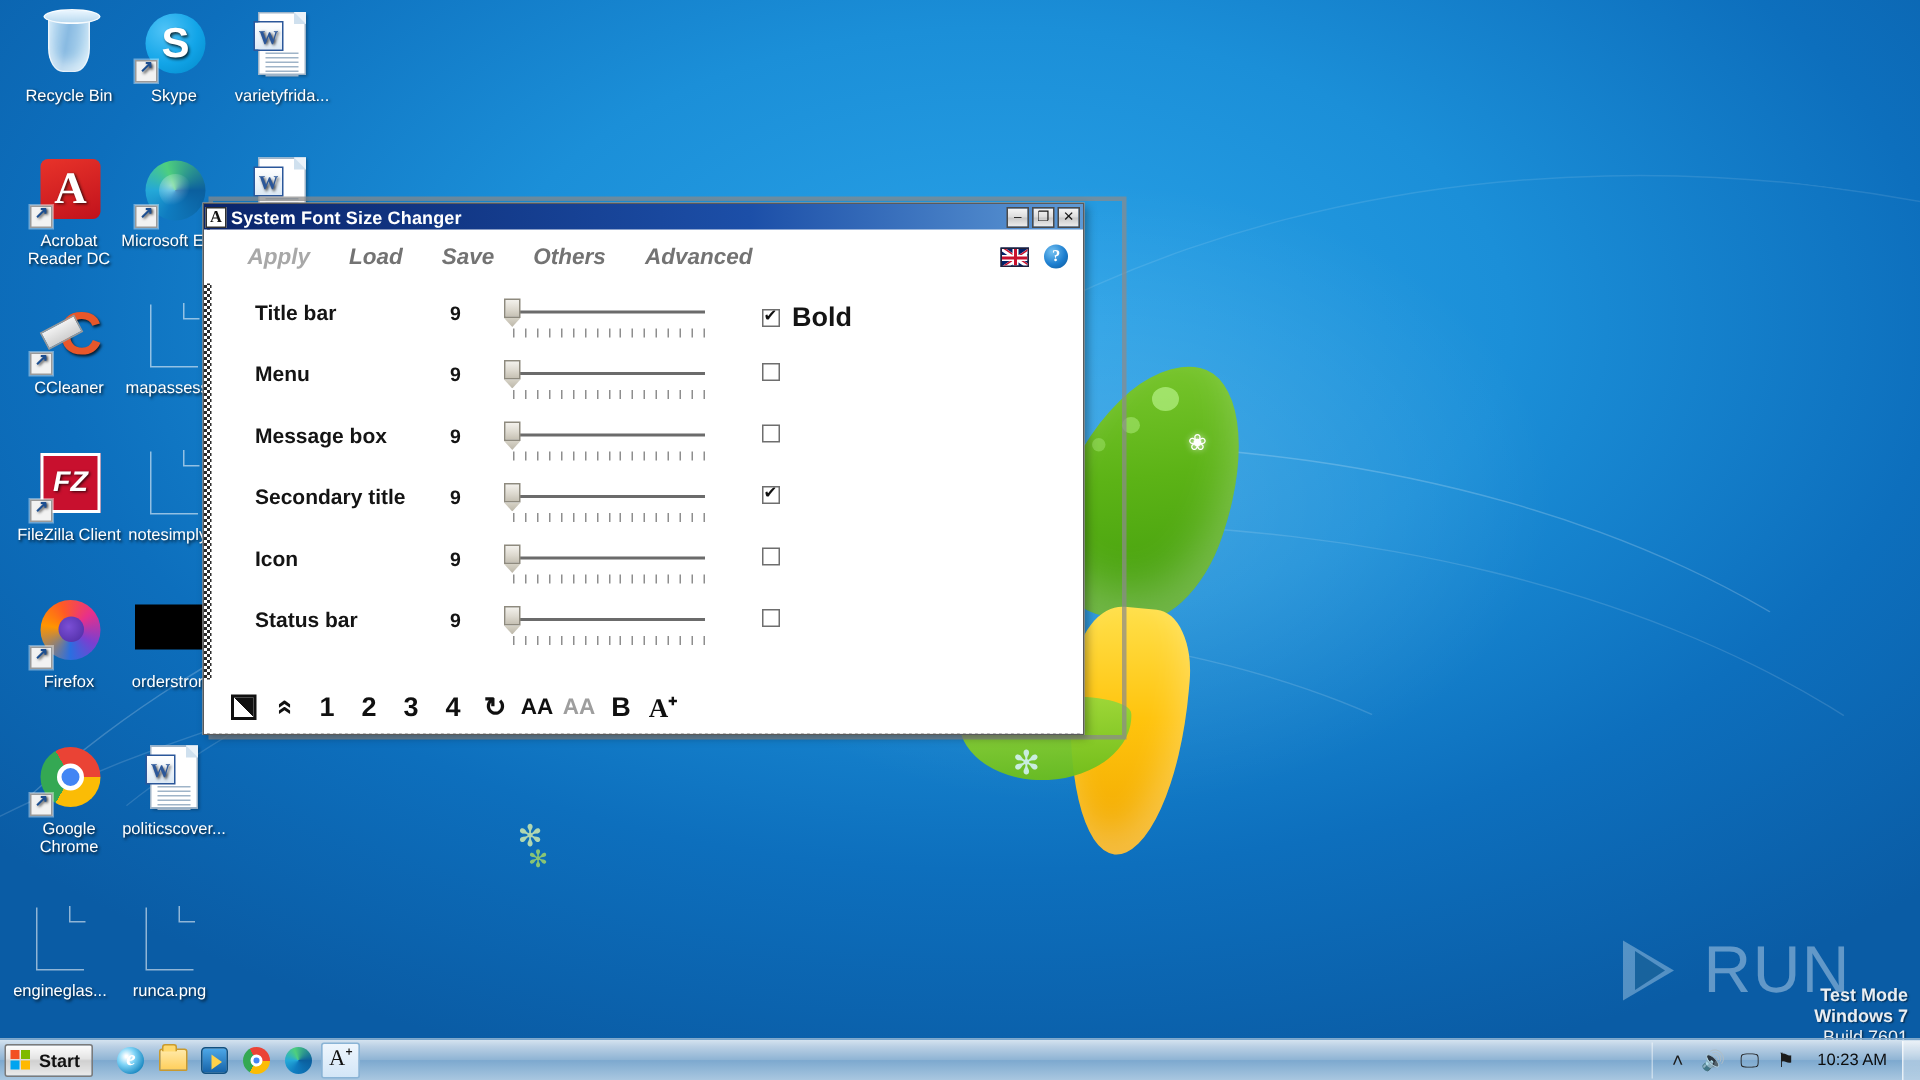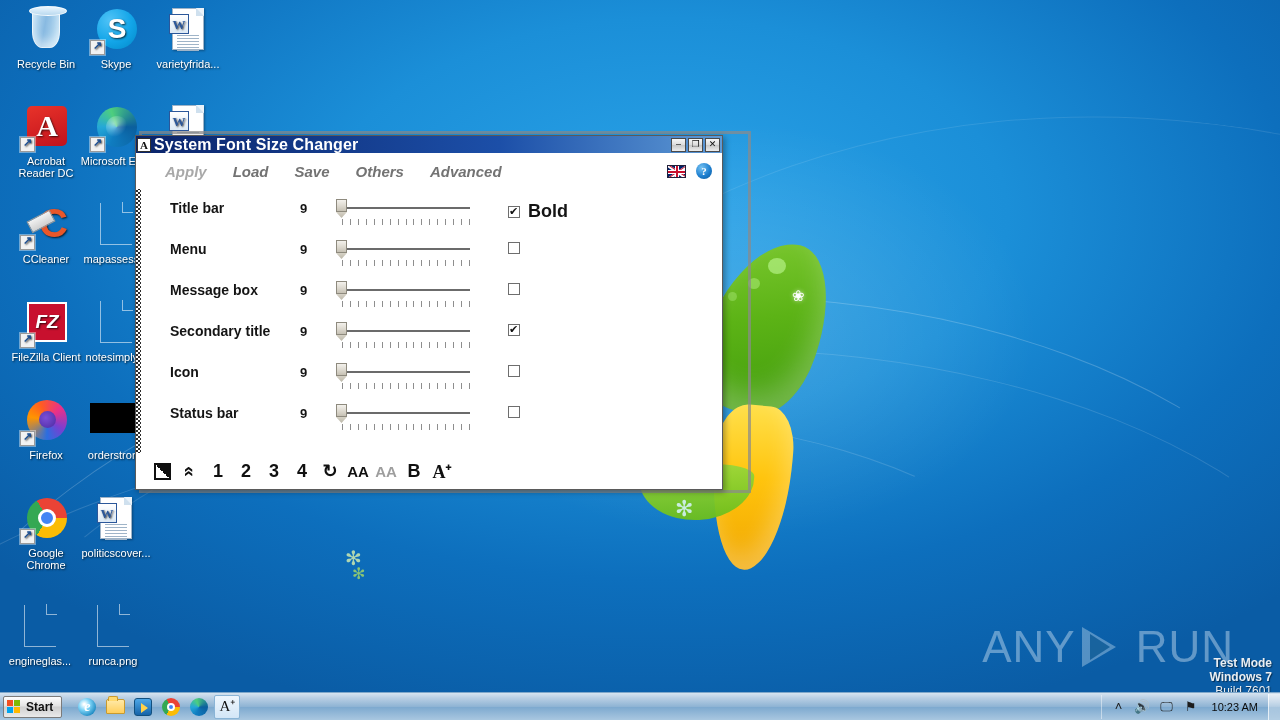--- a/index.html
+++ b/index.html
@@ -331,21 +331,21 @@
     display: flex; align-items: center;
     padding-left: 1px; padding-right: 2px;
     position: relative; z-index: 3;
   }
   #title-icon {
     width: 14px; height: 14px; background:#ffffff; border:1px solid #303030;
     color:#111; font-size:11px; font-weight:bold; line-height:12px; text-align:center;
     font-family:"Liberation Serif", serif; margin-right: 3px; flex:0 0 auto;
   }
   #title-text {
-    color:#ffffff; font-size: 16px; font-weight: bold; white-space: nowrap;
+    color:#ffffff; font-size: 12px; font-weight: bold; white-space: nowrap;
     letter-spacing: .1px;
   }
   #title-buttons { margin-left:auto; display:flex; gap:2px; }
   .tb-sysbtn {
     width:15px; height:14px;
     background: linear-gradient(180deg,#f6f6f6 0%, #dcdcdc 48%, #c8c8c8 52%, #ededed 100%);
     border:1px solid #4a4a4a;
     display:flex; align-items:center; justify-content:center;
     font-size:9px; color:#111; line-height:1; cursor:pointer;
     font-family:"Liberation Sans", sans-serif;
@@ -610,21 +610,20 @@
         <div class="glyphbox">
           <span class="ic-blank">
             <span class="sheet"></span>
           </span>
         </div>
         <span class="lbl">runca.png</span>
       </div>
     </div>
 
   <div id="anyrun">
-    <span class="wtext">ANY</span>
     <span class="wlogo"></span>
     <span class="wtext">RUN</span>
   </div>
   <div id="testmode">
     <div class="l1">Test Mode</div>
     <div class="l2">Windows 7</div>
     <div class="l3">Build 7601</div>
   </div>
 
   <div id="drag-outline"></div>

